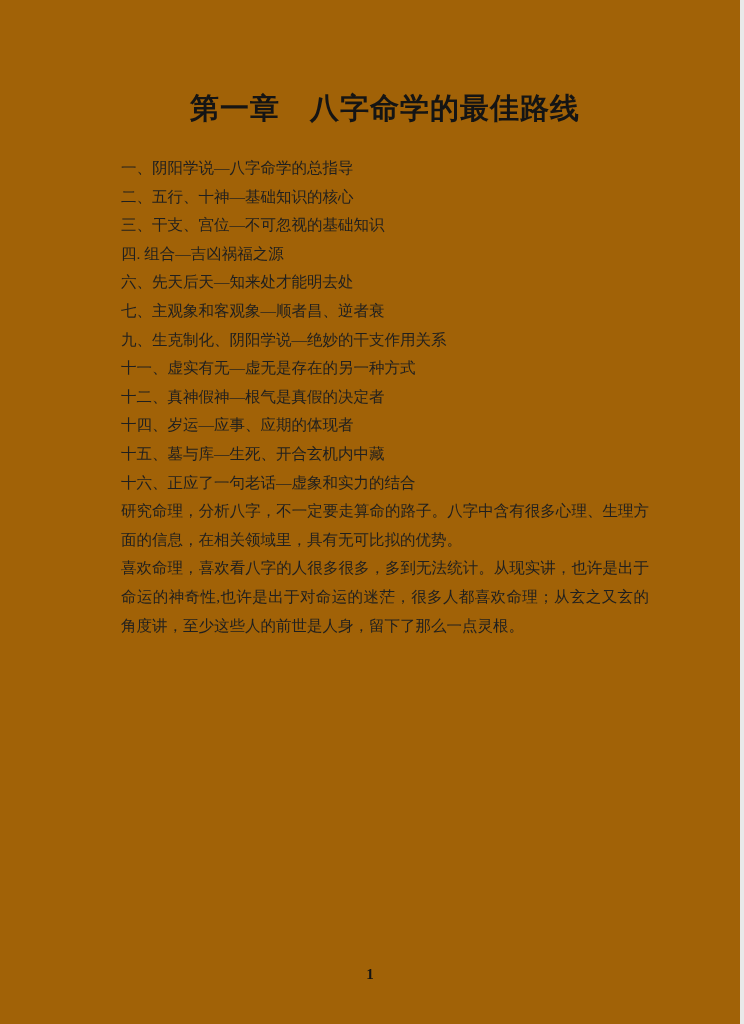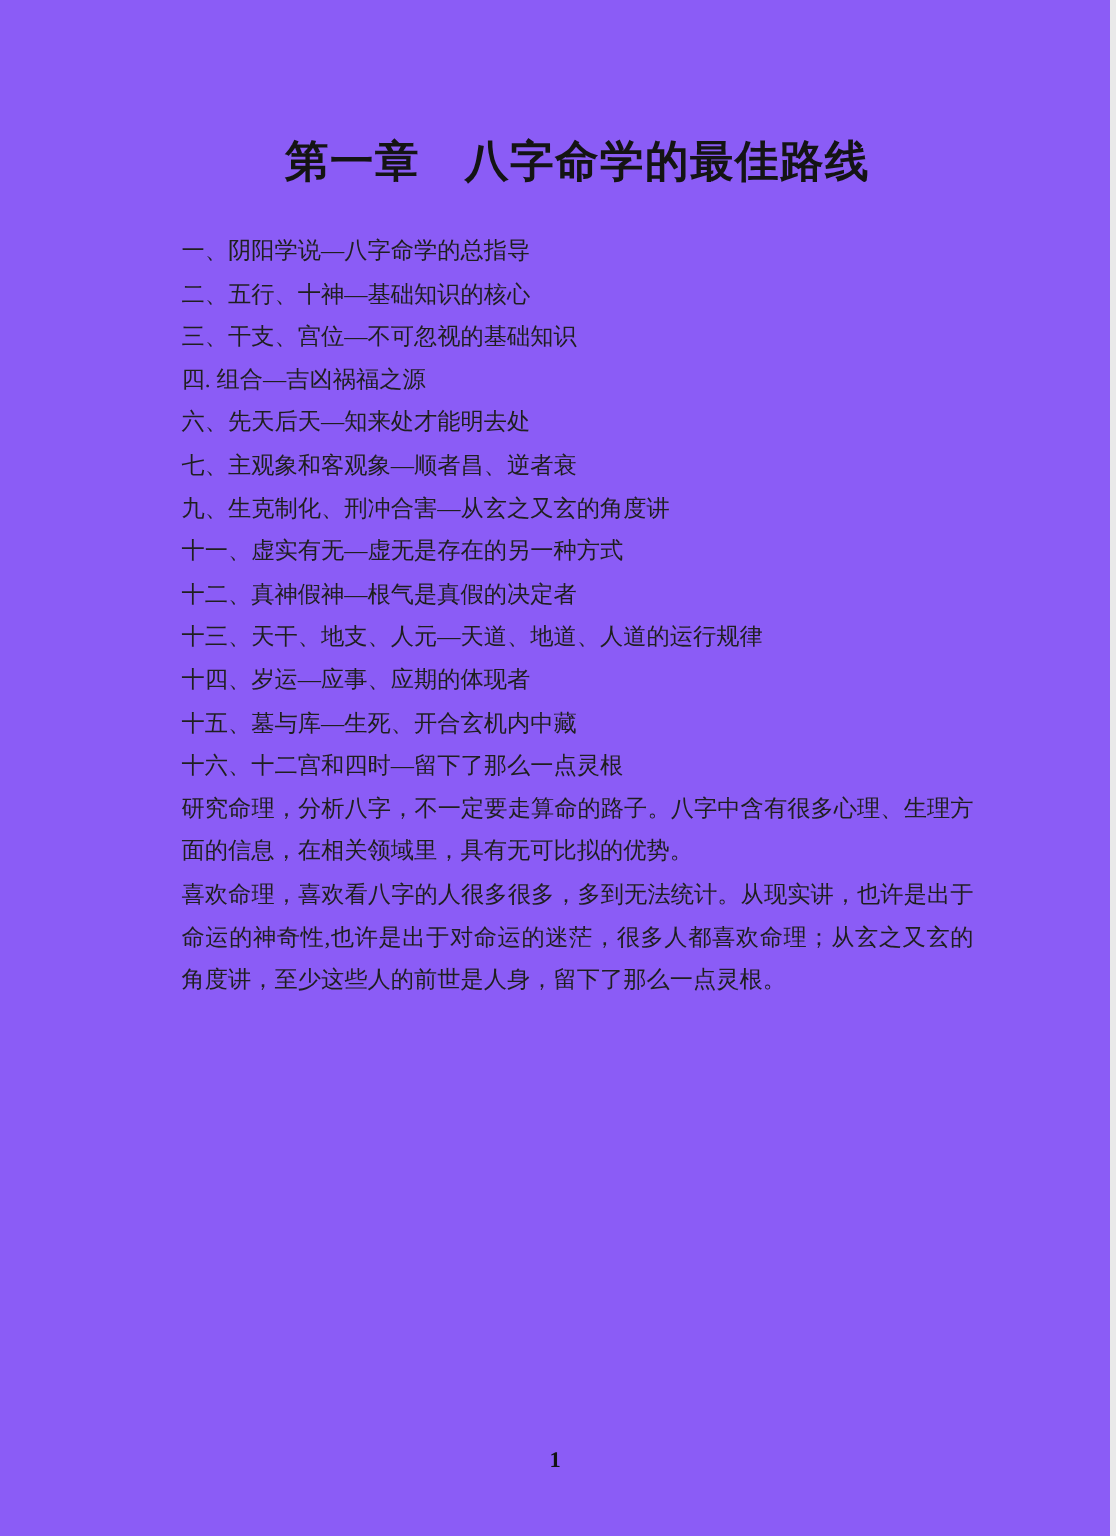--- a/index.html
+++ b/index.html
@@ -4,21 +4,21 @@
 <style>
   html, body {
     margin: 0;
     padding: 0;
     background: #ffffff;
   }
   .page {
     position: relative;
     width: 744px;
     height: 1024px;
-    background: #8b5cf6;
+    background: #a16207;
     overflow: hidden;
     font-family: "Liberation Serif", "DejaVu Serif", serif;
     color: #1f1f1f;
   }
   .page-edge-right {
     position: absolute;
     top: 0;
     right: 0;
     width: 4px;
     height: 100%;
@@ -71,27 +71,26 @@
 
     <h1 class="doc-title">第一章　八字命学的最佳路线</h1>
 
     <div class="toc">
       <div class="toc-item">一、阴阳学说—八字命学的总指导</div>
       <div class="toc-item">二、五行、十神—基础知识的核心</div>
       <div class="toc-item">三、干支、宫位—不可忽视的基础知识</div>
       <div class="toc-item">四. 组合—吉凶祸福之源</div>
       <div class="toc-item">六、先天后天—知来处才能明去处</div>
       <div class="toc-item">七、主观象和客观象—顺者昌、逆者衰</div>
-      <div class="toc-item">九、生克制化、刑冲合害—从玄之又玄的角度讲</div>
+      <div class="toc-item">九、生克制化、阴阳学说—绝妙的干支作用关系</div>
       <div class="toc-item">十一、虚实有无—虚无是存在的另一种方式</div>
       <div class="toc-item">十二、真神假神—根气是真假的决定者</div>
-      <div class="toc-item">十三、天干、地支、人元—天道、地道、人道的运行规律</div>
       <div class="toc-item">十四、岁运—应事、应期的体现者</div>
       <div class="toc-item">十五、墓与库—生死、开合玄机内中藏</div>
-      <div class="toc-item">十六、十二宫和四时—留下了那么一点灵根</div>
+      <div class="toc-item">十六、正应了一句老话—虚象和实力的结合</div>
     </div>
 
     <div>
       <p class="body-paragraph">研究命理，分析八字，不一定要走算命的路子。八字中含有很多心理、生理方面的信息，在相关领域里，具有无可比拟的优势。</p>
       <p class="body-paragraph">喜欢命理，喜欢看八字的人很多很多，多到无法统计。从现实讲，也许是出于命运的神奇性,也许是出于对命运的迷茫，很多人都喜欢命理；从玄之又玄的角度讲，至少这些人的前世是人身，留下了那么一点灵根。</p>
     </div>
 
   </div>
 
   <div class="page-number">1</div>

